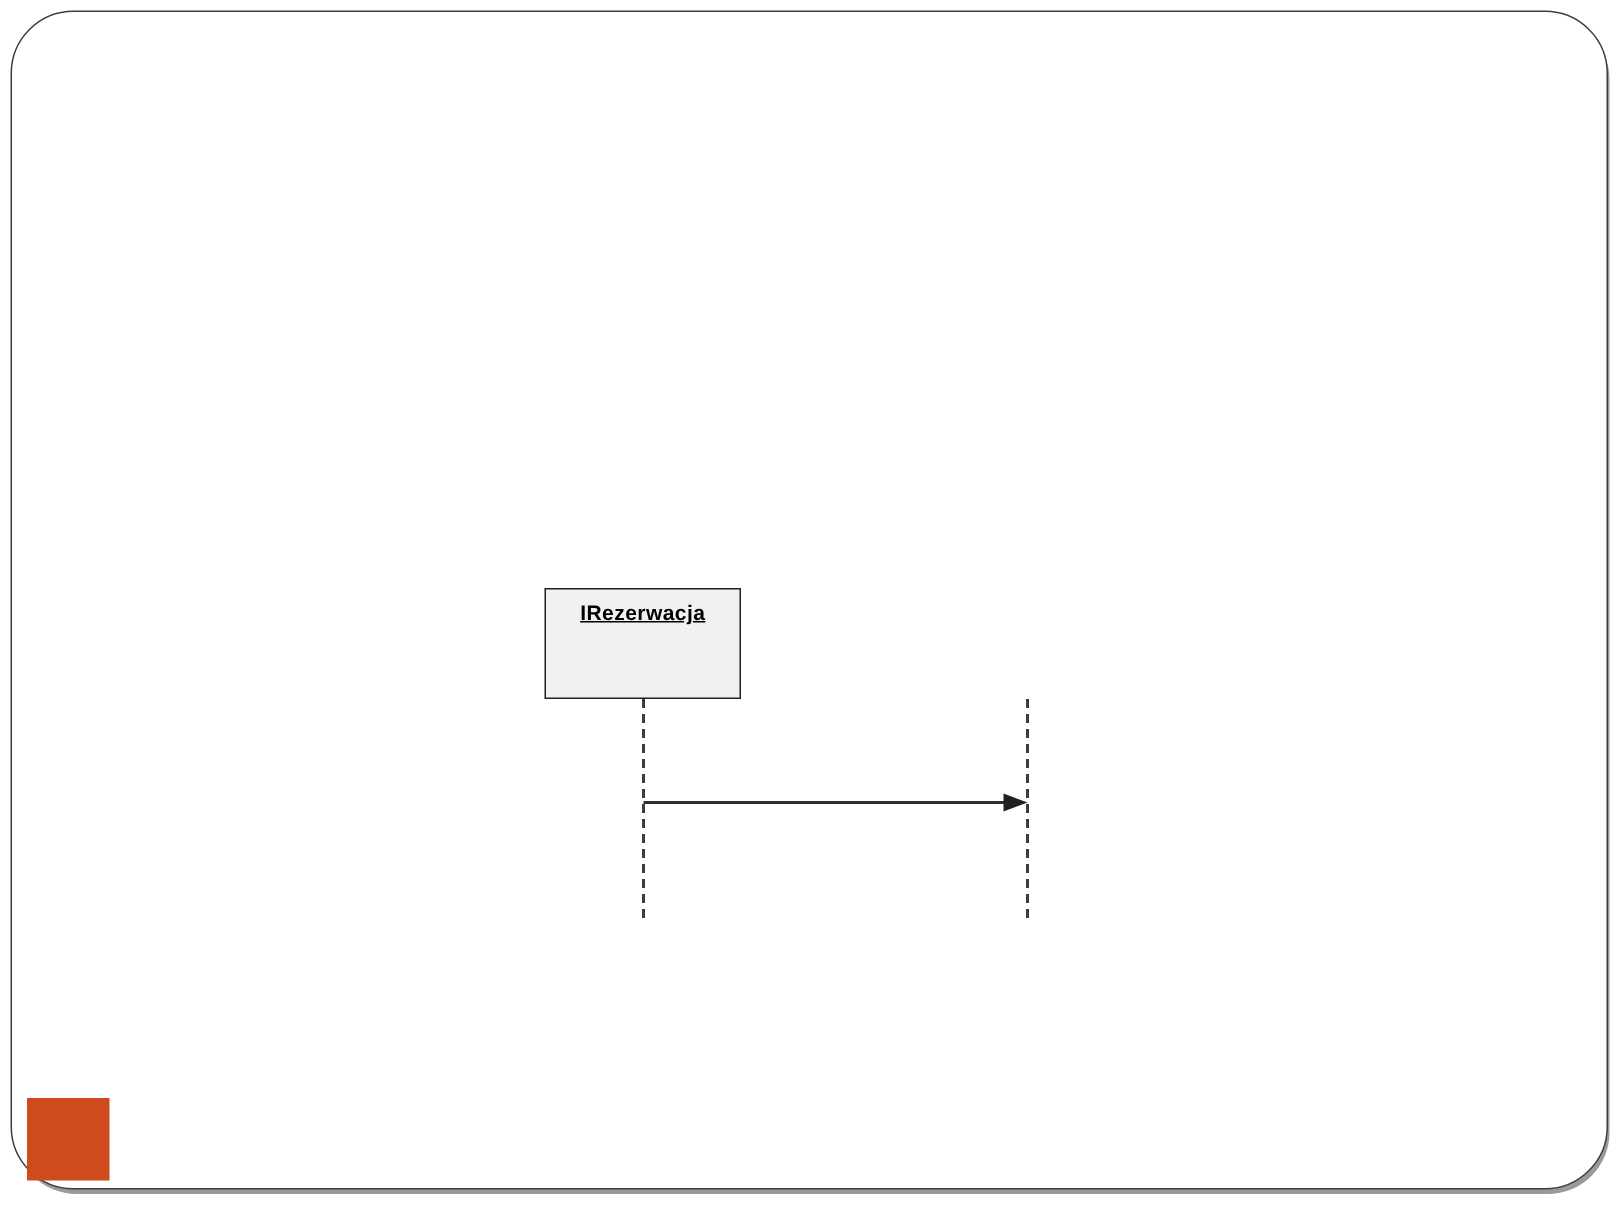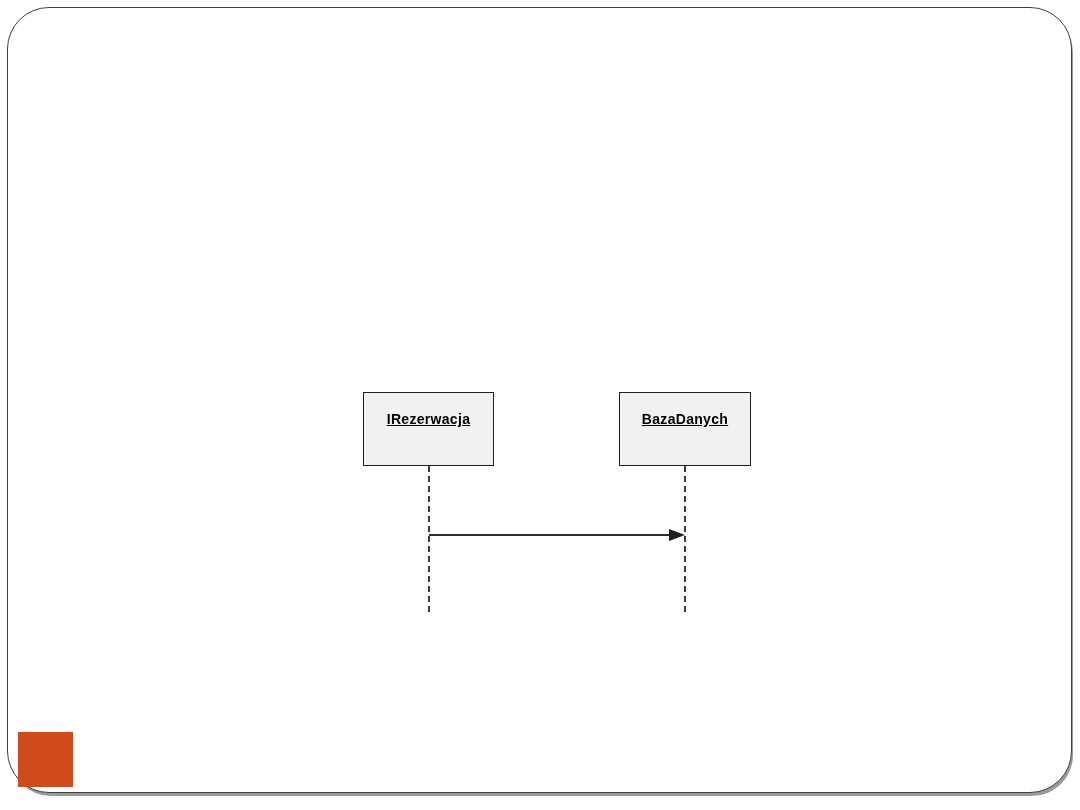--- a/index.html
+++ b/index.html
@@ -37,21 +37,21 @@
     z-index: 3;
   }
   .diagram { position: absolute; left: 0; top: 0; width: 1080px; height: 810px; z-index: 2; }
   .lifeline-box {
     position: absolute;
     top: 392px;
     height: 74px;
     background: var(--box-fill);
     border: 1.5px solid var(--box-border);
     text-align: center;
-    padding-top: 18px;
+    padding-top: 7px;
     font-size: 14px;
     font-weight: bold;
     letter-spacing: 0.3px;
     color: var(--text-color);
   }
   .lifeline-box .obj-name { text-decoration: underline; }
   .box-left  { left: 363px; width: 131px; }
   .box-right { left: 619px; width: 132px; }
   .lifeline {
     position: absolute;
@@ -90,23 +90,20 @@
 <body>
 
 <div class="slide-frame"></div>
 
 <div class="diagram">
 
   <div class="lifeline-box box-left">
     <span class="obj-name">IRezerwacja</span>
   </div>
 
-  <div class="lifeline-box box-right">
-    <span class="obj-name">BazaDanych</span>
-  </div>
 
   <div class="lifeline lifeline-left"></div>
 
   <div class="lifeline lifeline-right"></div>
 
 
   <div class="message-line"></div>
 
   <div class="message-arrowhead"></div>
 

